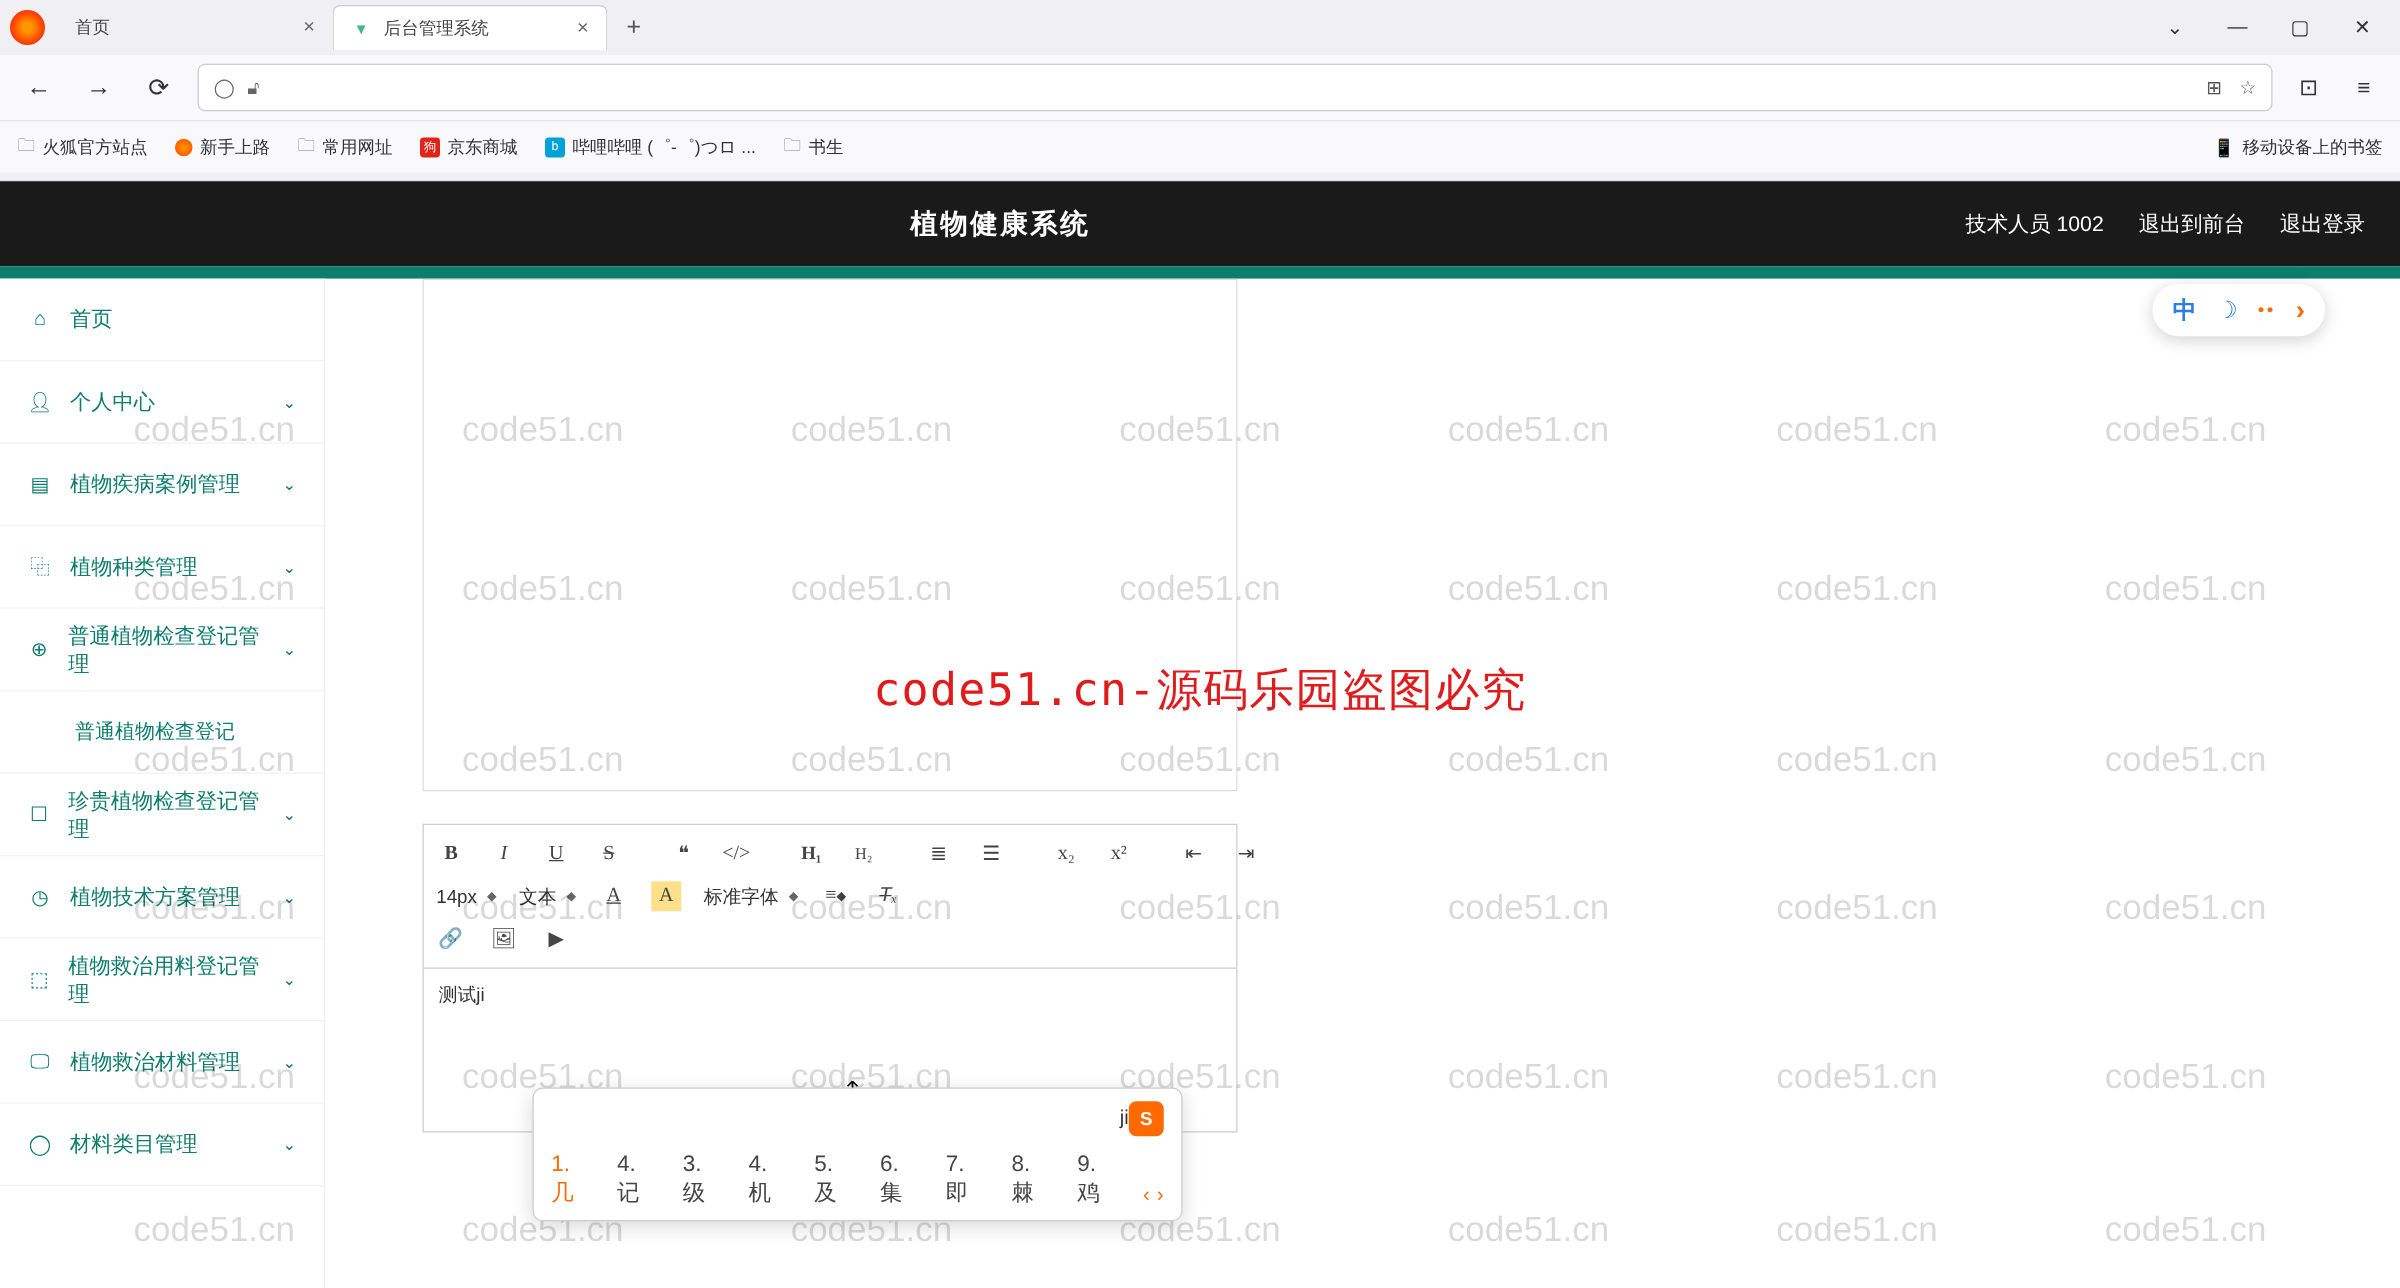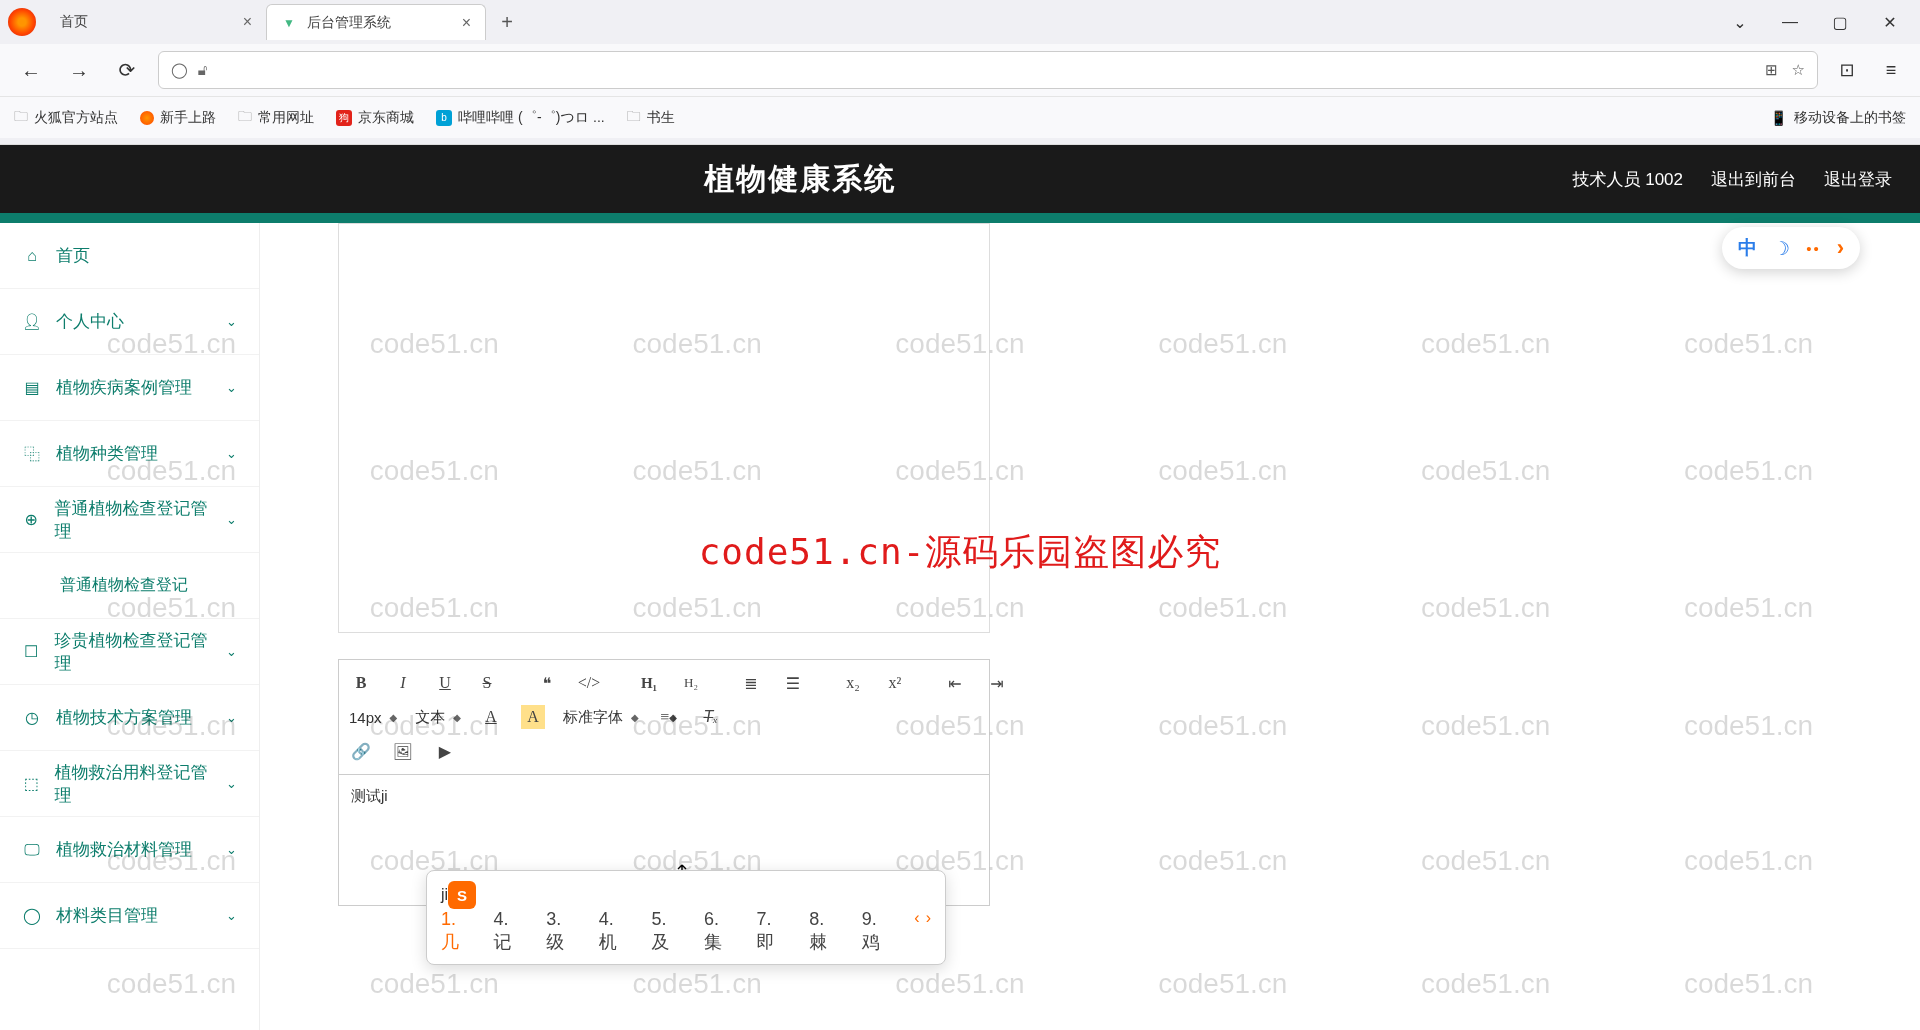--- a/index.html
+++ b/index.html
@@ -25,21 +25,21 @@
 .ext-btn{width:30px;height:30px;display:flex;align-items:center;justify-content:center;font-size:18px;color:#333}
 .bm-row{height:42px;display:flex;align-items:center;padding:0 14px;gap:22px;font-size:14px;color:#333;background:#f9f9fb;border-top:1px solid #e5e5e5}
 .bm{display:flex;align-items:center;gap:6px;cursor:pointer}
 .bm .folder{color:#888}
 .bm .ff{width:14px;height:14px;border-radius:50%;background:radial-gradient(circle,#ff9500,#ff4500)}
 .bm .jd{width:16px;height:16px;background:#e2231a;border-radius:3px;color:#fff;font-size:10px;display:flex;align-items:center;justify-content:center}
 .bm .bili{width:16px;height:16px;background:#00a1d6;border-radius:3px;color:#fff;font-size:10px;display:flex;align-items:center;justify-content:center}
 .bm-right{margin-left:auto;display:flex;align-items:center;gap:6px}
 .app-area{height:calc(100% - 145px);display:flex;flex-direction:column}
 .app-header{height:68px;background:#1a1a1a;display:flex;align-items:center;color:#fff;padding:0 28px}
-.app-title{flex:1;text-align:center;font-size:30px;font-weight:bold;letter-spacing:2px}
+.app-title{flex:1;text-align:center;font-size:22px;font-weight:bold;letter-spacing:2px}
 .header-right{display:flex;gap:28px;font-size:17px}
 .header-right span{cursor:pointer}
 .teal-bar{height:10px;background:#0d7d6c}
 .app-body{flex:1;display:flex;background:#fff}
 .sidebar{width:260px;background:#fff;border-right:1px solid #eee}
 .menu-item{height:66px;display:flex;align-items:center;padding:0 22px;gap:14px;color:#0d7d6c;font-size:17px;cursor:pointer;border-bottom:1px solid #f2f2f2;position:relative}
 .menu-item.sub{padding-left:60px;font-size:16px}
 .menu-icon{width:20px;height:20px;display:flex;align-items:center;justify-content:center;color:#0d7d6c;font-size:16px}
 .chev{margin-left:auto;color:#0d7d6c;font-size:13px}
 .content{flex:1;padding:0 78px 30px;overflow:auto}
@@ -49,24 +49,24 @@
 .toolbar{border-bottom:1px solid #ccc;padding:6px 10px}
 .tb-row{display:flex;align-items:center;gap:18px;height:34px}
 .tb-btn{min-width:24px;height:24px;display:flex;align-items:center;justify-content:center;font-size:16px;color:#444;cursor:pointer;font-family:serif}
 .tb-sep{width:14px}
 .tb-select{display:flex;align-items:center;gap:8px;font-size:15px;color:#333;cursor:pointer}
 .tb-select .caret{font-size:10px;color:#666}
 .h1b{font-weight:bold;font-size:15px}
 .h2b{font-weight:normal;font-size:13px}
 .editor-content{min-height:130px;padding:12px;font-size:15px;color:#333}
 .ime-popup{position:absolute;left:426px;top:870px;width:520px;background:#fff;border:1px solid #ccc;border-radius:8px;box-shadow:0 4px 16px rgba(0,0,0,.15);padding:10px 14px;z-index:100}
-.ime-top{display:flex;align-items:center;justify-content:flex-start;margin-bottom:0}
+.ime-top{display:flex;align-items:center;justify-content:flex-end;margin-bottom:12px}
 .ime-input{font-size:16px;color:#333}
 .ime-logo{width:28px;height:28px;background:#ff6a00;border-radius:6px;color:#fff;display:flex;align-items:center;justify-content:center;font-weight:bold;font-size:15px}
-.ime-cands{display:flex;gap:22px;font-size:18px;color:#444;align-items:flex-start}
+.ime-cands{display:flex;gap:22px;font-size:18px;color:#444;align-items:flex-end}
 .ime-cands .c1{color:#ff6a00}
 .ime-nav{margin-left:auto;display:flex;gap:6px;color:#ff6a00;font-size:16px}
 .floating-ime{position:absolute;right:60px;top:227px;background:#fff;border-radius:26px;padding:8px 16px;box-shadow:0 3px 14px rgba(0,0,0,.18);display:flex;align-items:center;gap:16px;z-index:200}
 .fime-item{font-size:19px;display:flex;align-items:center;justify-content:center}
 .fime-zh{color:#2b7de9;font-weight:bold}
 .fime-moon{color:#2b7de9}
 .fime-dots{color:#ff6a00;font-size:15px;letter-spacing:2px}
 .fime-arrow{color:#ff6a00;font-size:22px;font-weight:bold}
 .watermark{position:absolute;left:0;right:0;pointer-events:none;z-index:50;color:rgba(0,0,0,.15);font-size:28px;display:flex;justify-content:space-around;padding:0 40px}
 .wm-center{position:absolute;left:50%;top:528px;transform:translateX(-50%);color:#e01b1b;font-size:36px;font-weight:500;z-index:60;letter-spacing:1px;pointer-events:none;font-family:monospace,"Microsoft YaHei"}

